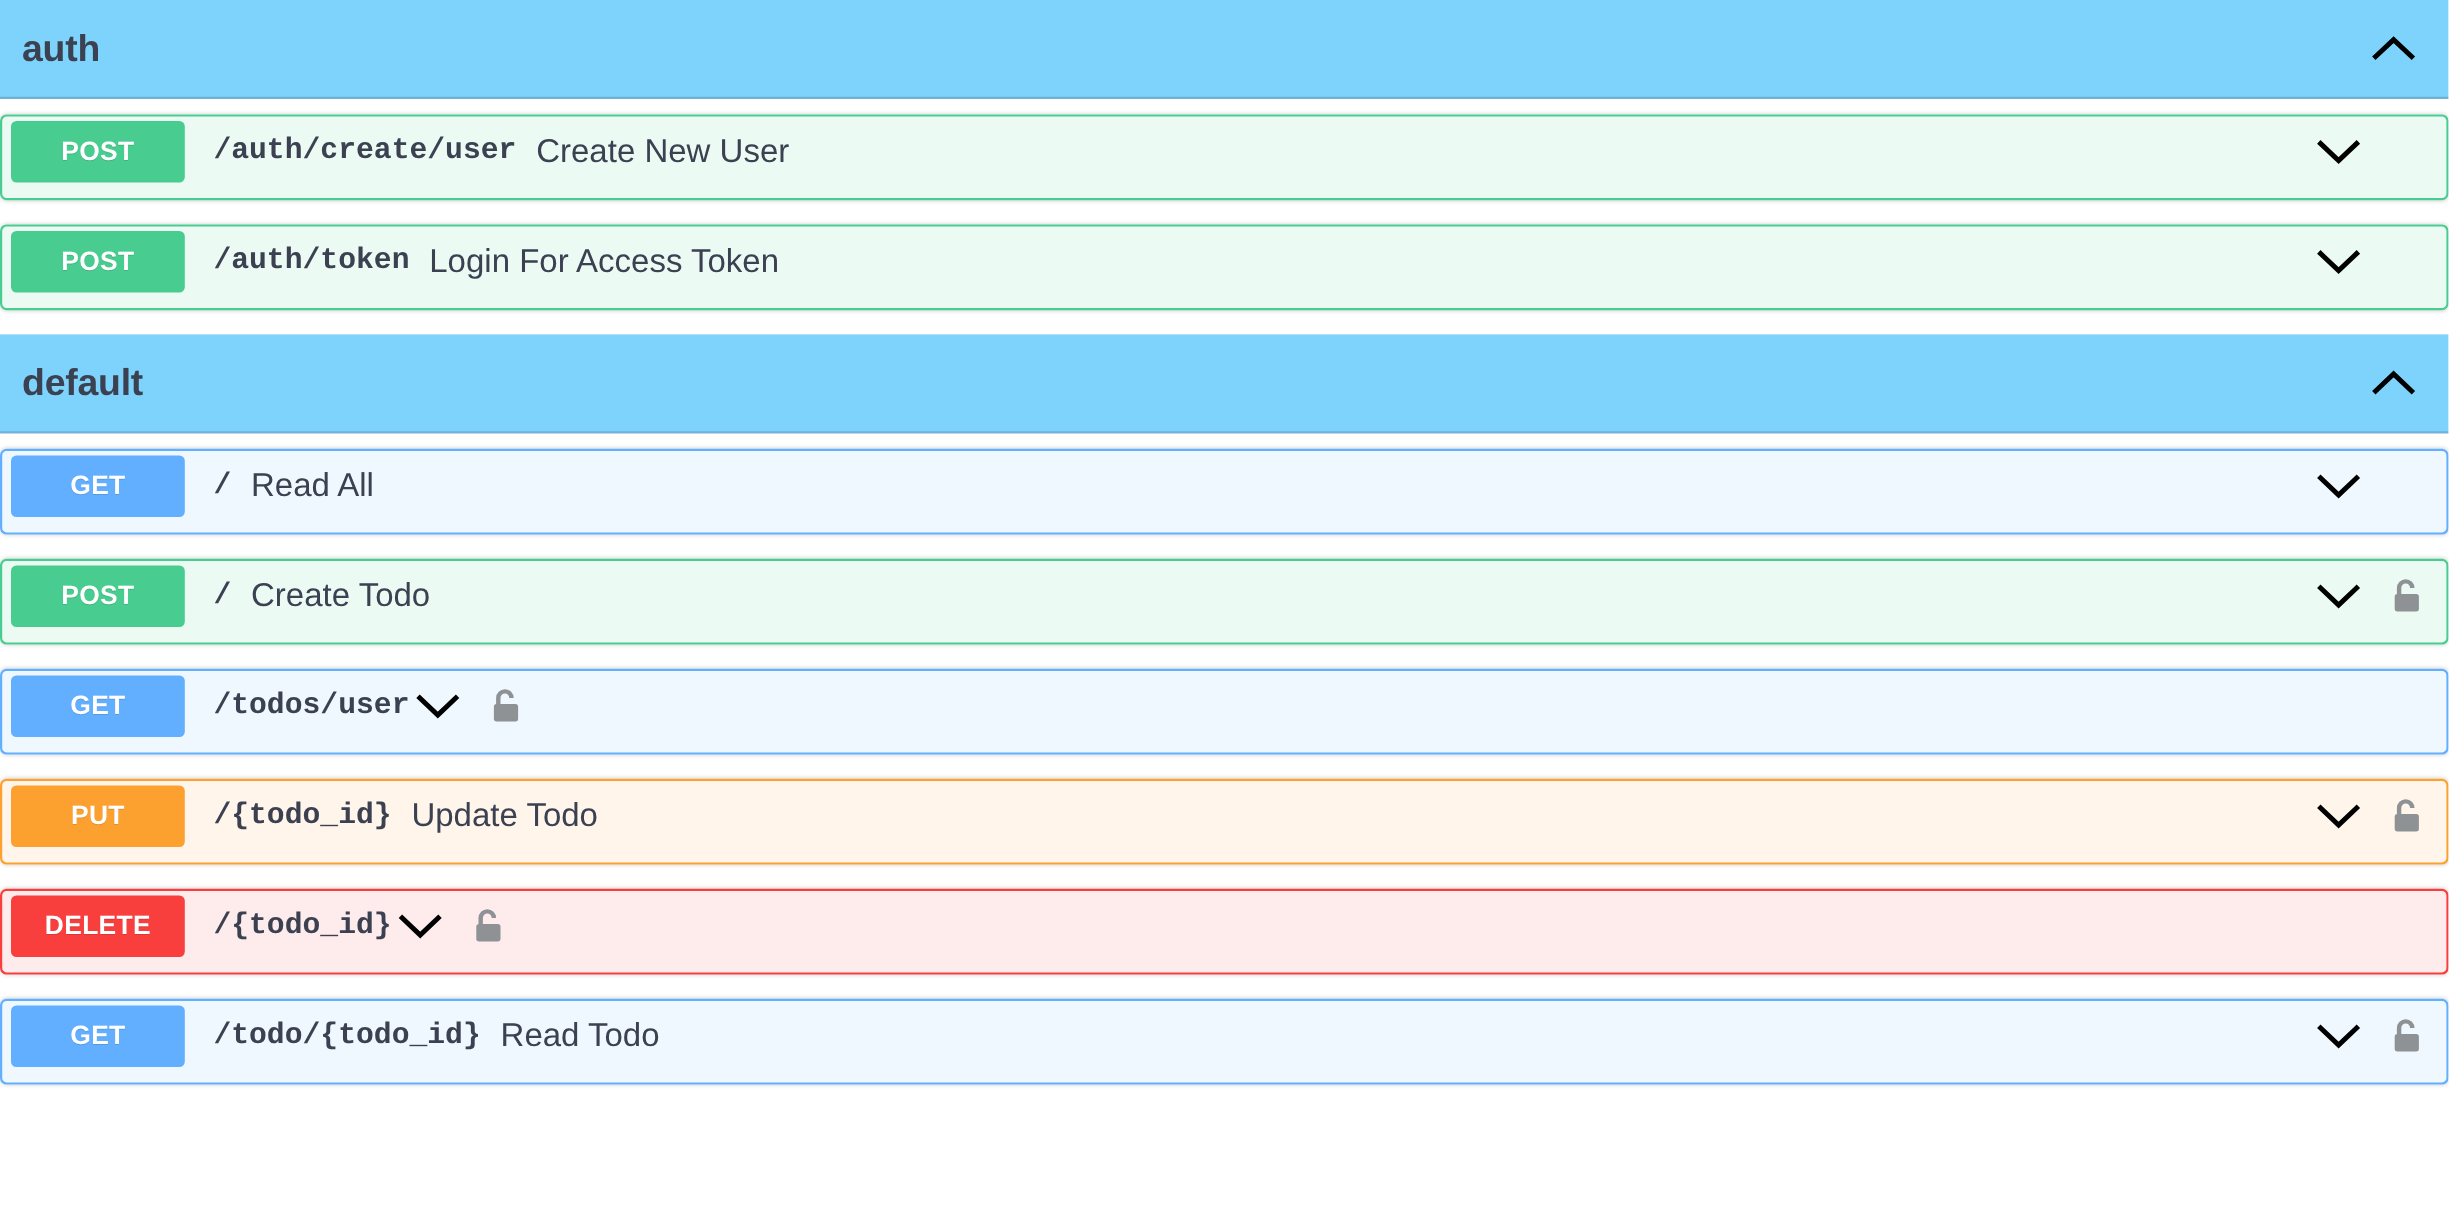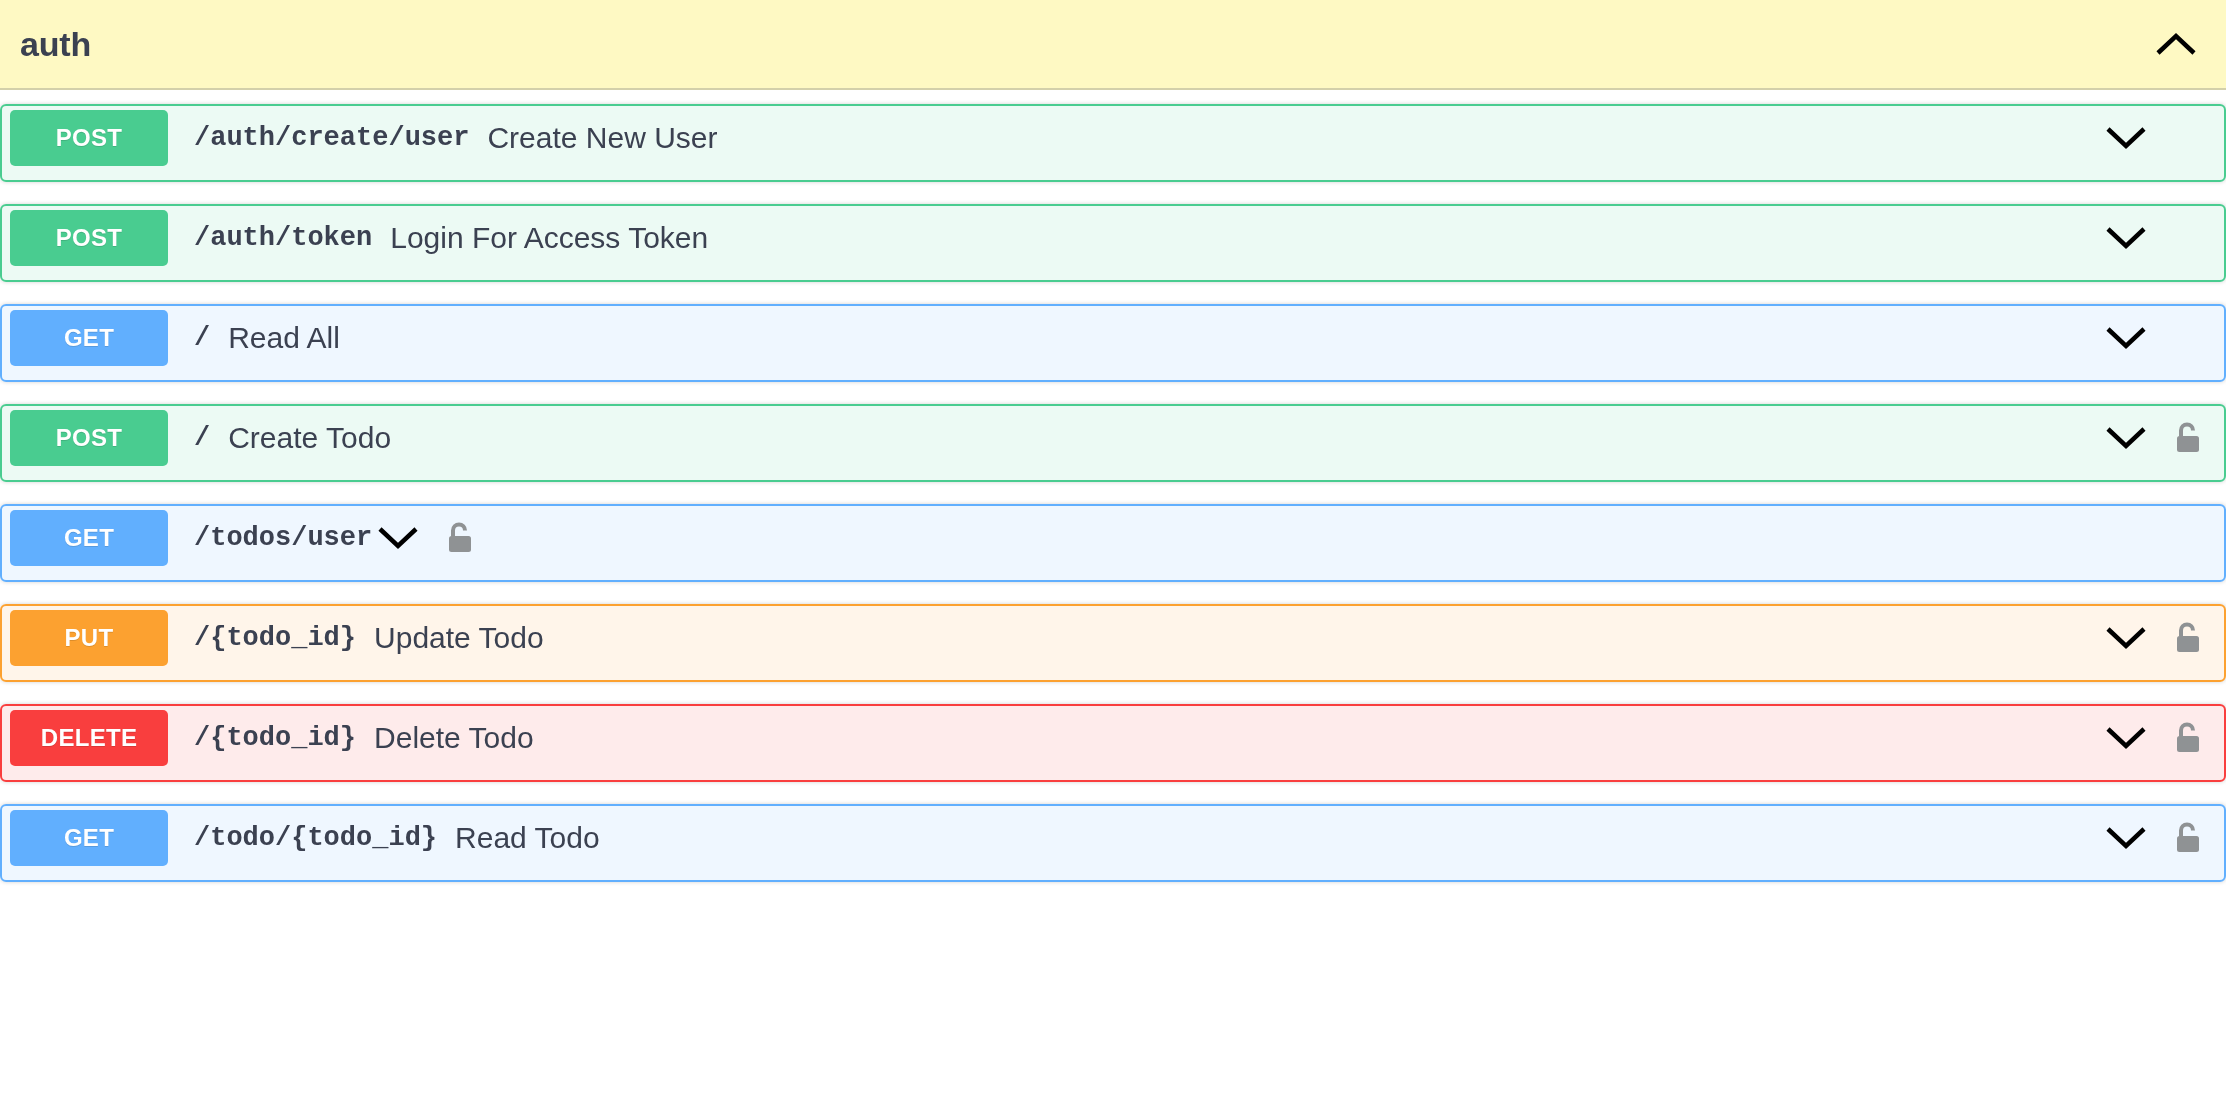--- a/index.html
+++ b/index.html
@@ -26,21 +26,21 @@
 
   .opblock-tag {
     display: flex;
     align-items: center;
     justify-content: space-between;
     box-sizing: border-box;
     padding: 0 30px 0 20px;
     height: 90px;
     border-bottom: 2px solid rgba(59,65,81,0.22);
     cursor: pointer;
-    background: #fef9c3;
+    background: #7dd3fc;
   }
   .opblock-tag-name {
     font-size: 34px;
     font-weight: 700;
     color: #3b4151;
     font-family: "Liberation Sans", sans-serif;
     letter-spacing: -0.2px;
   }
 
   
@@ -191,20 +191,28 @@
               <svg width="40" height="24" viewBox="0 0 40 24" xmlns="http://www.w3.org/2000/svg">
                 <path d="M2 3 L20 20 L38 3" fill="none" stroke="#000000" stroke-width="4.5" stroke-linecap="butt" stroke-linejoin="miter"></path>
               </svg>
             </button>
             <button class="authorization__btn spacer"></button>
           </div>
         </div>
       </div>
     </section>
     <section class="opblock-tag-section">
+      <div class="opblock-tag">
+        <span class="opblock-tag-name">default</span>
+        <button class="arrow-btn">
+          <svg width="40" height="24" viewBox="0 0 40 24" xmlns="http://www.w3.org/2000/svg">
+            <path d="M2 21 L20 4 L38 21" fill="none" stroke="#000000" stroke-width="4.5" stroke-linecap="butt" stroke-linejoin="miter"></path>
+          </svg>
+        </button>
+      </div>
       <div>
         <div class="opblock opblock-get">
           <div class="opblock-summary">
             <span class="opblock-summary-method">GET</span>
             <span class="opblock-summary-path">/</span>
             <span class="opblock-summary-description">Read All</span>
             <button class="opblock-control-arrow">
               <svg width="40" height="24" viewBox="0 0 40 24" xmlns="http://www.w3.org/2000/svg">
                 <path d="M2 3 L20 20 L38 3" fill="none" stroke="#000000" stroke-width="4.5" stroke-linecap="butt" stroke-linejoin="miter"></path>
               </svg>
@@ -262,21 +270,20 @@
                 <path d="M8 16 V10.5 a6 6 0 0 1 12 0" fill="none" stroke="#8f9294" stroke-width="4"></path>
                 <rect x="4" y="16" width="22" height="16" rx="2.5" fill="#8f9294"></rect>
               </svg>
             </button>
           </div>
         </div>
         <div class="opblock opblock-delete">
           <div class="opblock-summary">
             <span class="opblock-summary-method">DELETE</span>
             <span class="opblock-summary-path">/{todo_id}</span>
-            <span class="opblock-summary-description">Delete Todo</span>
             <button class="opblock-control-arrow">
               <svg width="40" height="24" viewBox="0 0 40 24" xmlns="http://www.w3.org/2000/svg">
                 <path d="M2 3 L20 20 L38 3" fill="none" stroke="#000000" stroke-width="4.5" stroke-linecap="butt" stroke-linejoin="miter"></path>
               </svg>
             </button>
             <button class="authorization__btn">
               <svg width="30" height="36" viewBox="0 0 30 36" xmlns="http://www.w3.org/2000/svg">
                 <path d="M8 16 V10.5 a6 6 0 0 1 12 0" fill="none" stroke="#8f9294" stroke-width="4"></path>
                 <rect x="4" y="16" width="22" height="16" rx="2.5" fill="#8f9294"></rect>
               </svg>

